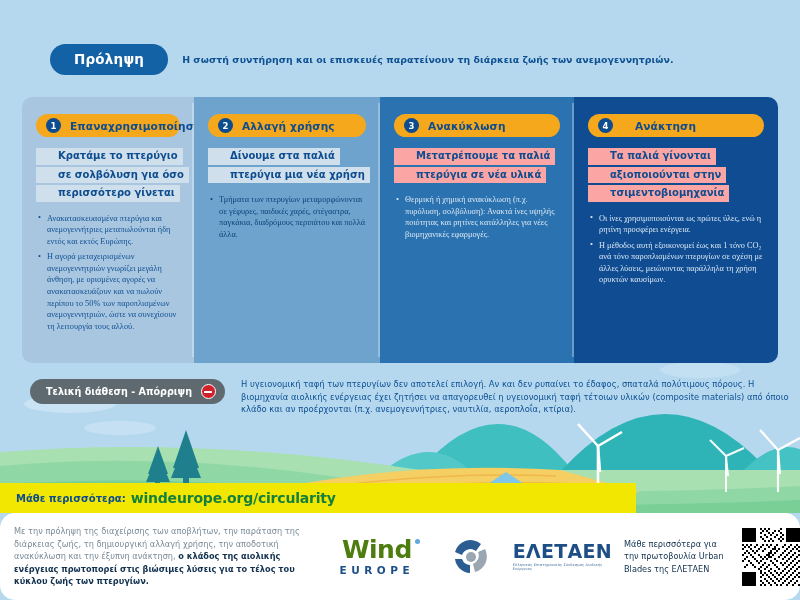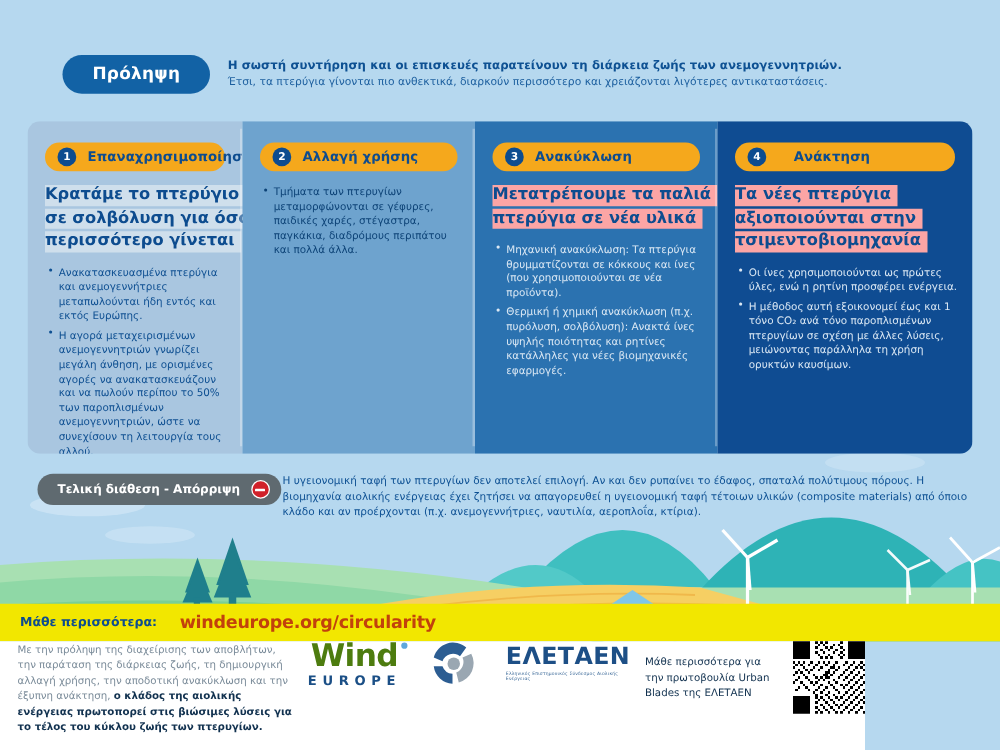--- a/index.html
+++ b/index.html
@@ -65,41 +65,42 @@
   }
   .step-title {
     color: #0d4c8f; font-size: 10.6px; font-weight: bold;
     white-space: nowrap; letter-spacing: .1px;
   }
   .col-4 .step-head { justify-content: flex-start; gap: 22px; }
 
   .lead { margin: 11px 14px 0 14px; }
   .lead span {
     display: table; background: #cfdfec; color: #0d4c8f;
-    font-size: 13px; font-weight: bold; line-height: 14.5px;
-    padding: 1px 5px 1px 0; margin-bottom: 2px; white-space: nowrap;
+    font-size: 10px; font-weight: bold; line-height: 14.5px;
+    padding: 1px 5px 1px 22px; margin-bottom: 2px; white-space: nowrap;
   }
   .col-3 .lead span, .col-4 .lead span { background: #fca5a5; }
 
   ul.bullets { margin: 11px 12px 0 16px; list-style: none; }
   ul.bullets li {
     position: relative; padding-left: 9px;
     font-size: 8.3px; line-height: 11.6px; margin-bottom: 4px;
     color: #0e4f91;
+    font-family: Liberation Serif, serif;
   }
   ul.bullets li::before {
     content: "•"; position: absolute; left: 0; top: -0.5px; font-size: 8.5px;
   }
   .col-3 ul.bullets li, .col-4 ul.bullets li { color: #dbe8f4; }
   .col-2 ul.bullets li { color: #0c4276; }
 
   
   .disposal {
     position: absolute; left: 30px; top: 378px; width: 760px;
-    display: flex; align-items: flex-start; gap: 1px;
+    display: flex; align-items: flex-start; gap: 16px;
   }
   .pill-disposal {
     display: flex; align-items: center; gap: 9px;
     background: #5f6a70; color: #ffffff;
     border-radius: 16px; padding: 5px 9px 5px 16px;
     font-size: 9.6px; font-weight: bold; white-space: nowrap;
     margin-top: 1px;
   }
   .no-entry {
     width: 15px; height: 15px; border-radius: 50%;
@@ -109,30 +110,30 @@
   .no-entry::after {
     content: ""; position: absolute; left: 2.4px; top: 5.8px;
     width: 8px; height: 2.2px; background: #ffffff; border-radius: .5px;
   }
   .disposal-text {
     font-size: 8.4px; line-height: 12.6px; color: #0d5093; max-width: 552px;
   }
 
   
   .cta {
-    position: absolute; left: 0; top: 483px; width: 800px; height: 30px;
+    position: absolute; left: 0; top: 483px; width: 636px; height: 30px;
     background: #f2e700; display: flex; align-items: center; padding-left: 16px;
   }
   .cta-label { color: #0d4c8f; font-size: 10px; font-weight: bold; }
-  .cta-url { color: #c2410c; font-size: 14px; font-weight: bold; margin-left: 18px; letter-spacing: -.2px; }
+  .cta-url { color: #15803d; font-size: 14px; font-weight: bold; margin-left: 5px; letter-spacing: -.2px; }
 
   
   .footer {
-    position: absolute; left: 0; top: 513px; width: 692px; height: 87px;
-    background: #ffffff; display: flex; align-items: flex-start;
+    position: absolute; left: 0; top: 513px; width: 800px; height: 87px;
+    background: #ffffff; display: flex; align-items: center; border-radius: 15px;
   }
   .footer-copy {
     width: 330px; padding-left: 14px;
     font-size: 8.2px; line-height: 12.4px; color: #7a8b99;
   }
   .footer-copy b { color: #11314f; }
 
   .logo-wind { width: 118px; text-align: center; margin-left: 8px; }
   .logo-wind .w1 { font-size: 25px; font-weight: bold; color: #4d7c0f; letter-spacing: -.5px; line-height: 24px; position: relative; display: inline-block; }
   .logo-wind .dot { position: absolute; right: -8px; top: 1px; width: 5px; height: 5px; border-radius: 50%; background: #5fa8dc; }
@@ -208,21 +209,20 @@
   <rect x="504" y="492" width="3" height="14" fill="#6aaed4"></rect>
   <rect x="510" y="492" width="3" height="14" fill="#6aaed4"></rect>
   <circle cx="478" cy="500" r="14" fill="#3fae7e"></circle>
   <circle cx="540" cy="502" r="11" fill="#3fae7e"></circle>
 </svg>
 
 <div class="header">
   <div class="pill-prevention">Πρόληψη</div>
   <div class="header-text">
     <div class="line1">Η σωστή συντήρηση και οι επισκευές παρατείνουν τη διάρκεια ζωής των ανεμογεννητριών.</div>
-    <div class="line2">Έτσι, τα πτερύγια γίνονται πιο ανθεκτικά, διαρκούν περισσότερο και χρειάζονται λιγότερες αντικαταστάσεις.</div>
   </div>
 </div>
 
 <div class="panel">
 
   <div class="col col-1">
     <div class="step-head">
       <span class="step-num">1</span>
       <span class="step-title">Επαναχρησιμοποίηση</span>
     </div>
@@ -236,49 +236,52 @@
       <li>Η αγορά μεταχειρισμένων ανεμογεννητριών γνωρίζει μεγάλη άνθηση, με ορισμένες αγορές να ανακατασκευάζουν και να πωλούν περίπου το 50% των παροπλισμένων ανεμογεννητριών, ώστε να συνεχίσουν τη λειτουργία τους αλλού.</li>
     </ul>
     <div class="col-divider"></div>
   </div>
 
   <div class="col col-2">
     <div class="step-head">
       <span class="step-num">2</span>
       <span class="step-title">Αλλαγή χρήσης</span>
     </div>
+    <div class="lead">
+      <span>Δίνουμε στα παλιά</span>
+      <span>πτερύγια μια νέα χρήση</span>
+    </div>
     <ul class="bullets">
       <li>Τμήματα των πτερυγίων μεταμορφώνονται σε γέφυρες, παιδικές χαρές, στέγαστρα, παγκάκια, διαδρόμους περιπάτου και πολλά άλλα.</li>
     </ul>
     <div class="col-divider"></div>
   </div>
 
   <div class="col col-3">
     <div class="step-head">
       <span class="step-num">3</span>
       <span class="step-title">Ανακύκλωση</span>
     </div>
     <div class="lead">
       <span>Μετατρέπουμε τα παλιά</span>
       <span>πτερύγια σε νέα υλικά</span>
     </div>
     <ul class="bullets">
-      <li>Μηχανική ανακύκλωση: Τα πτερύγια θρυμματίζονται σε κόκκους και ίνες (που χρησιμοποιούνται σε νέα προϊόντα).</li>
       <li>Θερμική ή χημική ανακύκλωση (π.χ. πυρόλυση, σολβόλυση): Ανακτά ίνες υψηλής ποιότητας και ρητίνες κατάλληλες για νέες βιομηχανικές εφαρμογές.</li>
     </ul>
     <div class="col-divider"></div>
   </div>
 
   <div class="col col-4">
     <div class="step-head">
       <span class="step-num">4</span>
       <span class="step-title">Ανάκτηση</span>
     </div>
     <div class="lead">
-      <span>Τα νέες πτερύγια</span>
+      <span>Τα παλιά γίνονται</span>
       <span>αξιοποιούνται στην</span>
       <span>τσιμεντοβιομηχανία</span>
     </div>
     <ul class="bullets">
       <li>Οι ίνες χρησιμοποιούνται ως πρώτες ύλες, ενώ η ρητίνη προσφέρει ενέργεια.</li>
       <li>Η μέθοδος αυτή εξοικονομεί έως και 1 τόνο CO₂ ανά τόνο παροπλισμένων πτερυγίων σε σχέση με άλλες λύσεις, μειώνοντας παράλληλα τη χρήση ορυκτών καυσίμων.</li>
     </ul>
   </div>
 </div>
 

